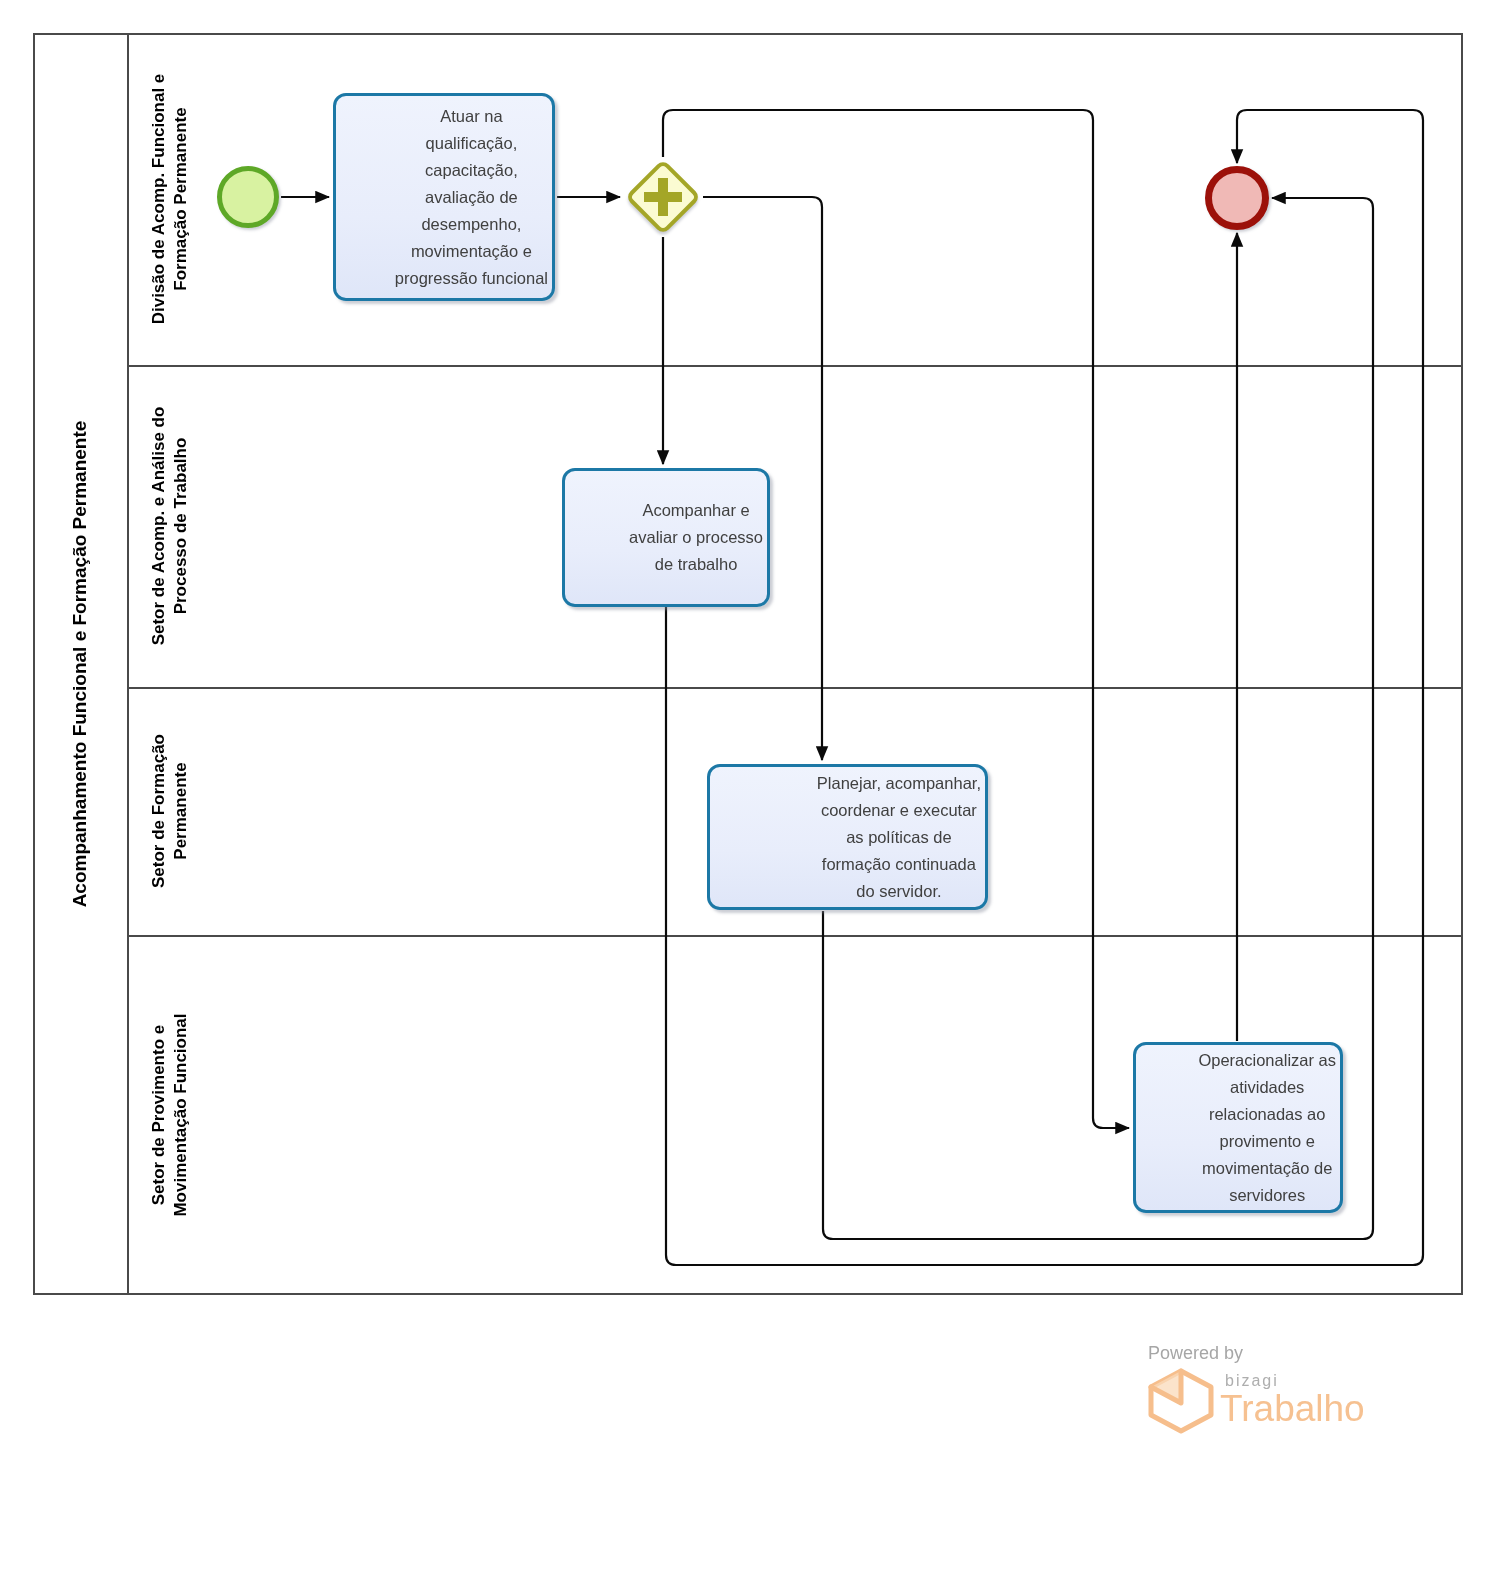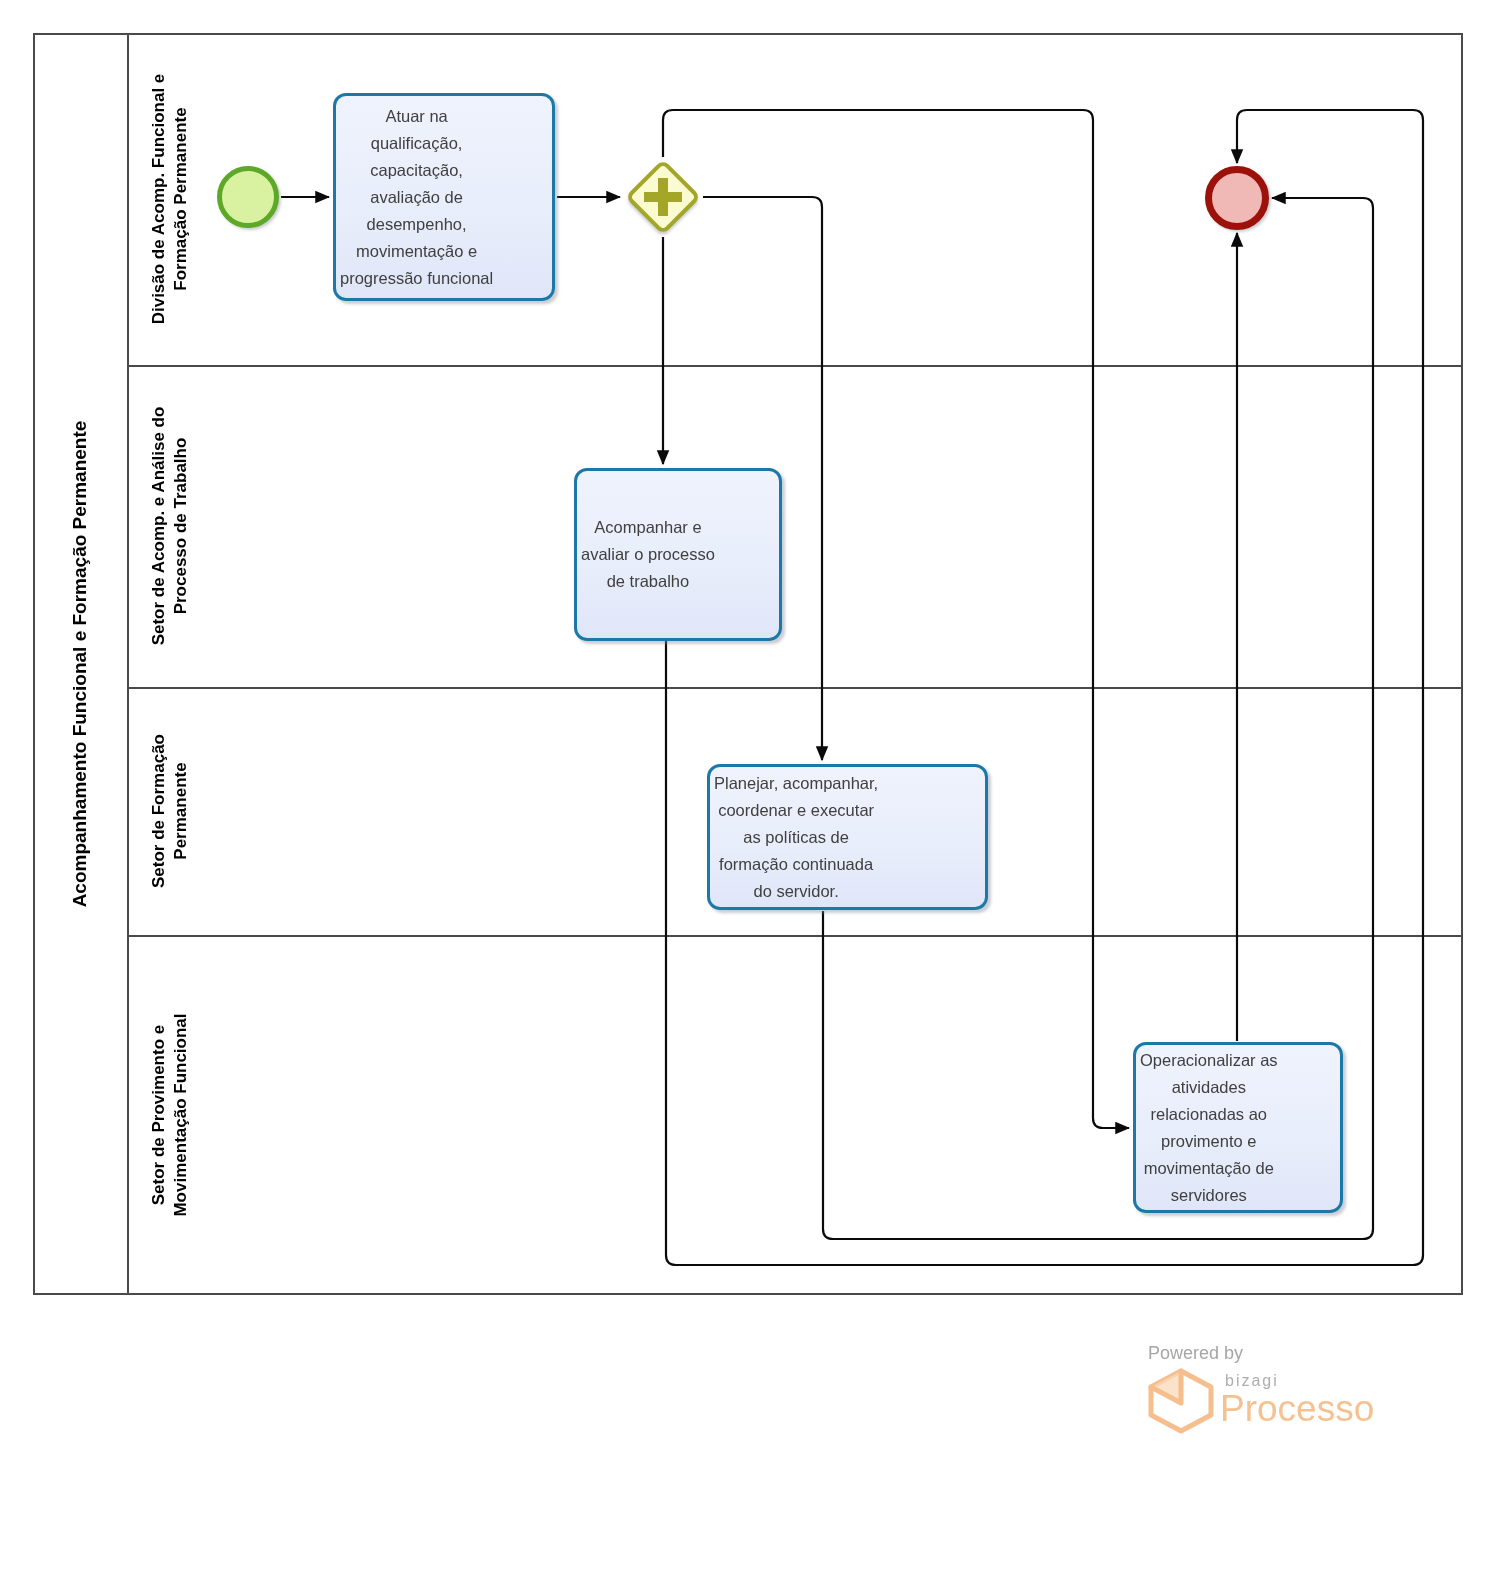--- a/index.html
+++ b/index.html
@@ -31,21 +31,21 @@
   .lane-label-box{left:127px;width:86px;}
   .lane-label-box .v-label{font-size:17px;line-height:22px;}
   
   .flows{position:absolute;left:0;top:0;z-index:3;pointer-events:none;}
   
   .task{
     position:absolute;z-index:4;box-sizing:border-box;
     border:3px solid #1c78a6;border-radius:13px;
     background:linear-gradient(180deg,#eff3fd 0%,#e8edfb 60%,#dfe6f8 100%);
     box-shadow:3px 3px 3px rgba(140,145,160,0.45);
-    display:flex;align-items:center;justify-content:flex-start;
+    display:flex;align-items:center;justify-content:flex-end;
   }
   .task-text{
     text-align:center;color:#404040;font-size:16.5px;line-height:27px;padding:0 4px;
   }
   .event{position:absolute;z-index:4;border-radius:50%;box-sizing:border-box;
     box-shadow:2px 2px 3px rgba(140,145,160,0.45);}
   .start-event{
     left:217px;top:166px;width:62px;height:62px;
     border:5px solid #5ea827;background:#d8f2a1;
   }
@@ -129,21 +129,21 @@
   <div class="event start-event"></div>
 
   <div class="task" style="left:333px;top:93px;width:222px;height:208px">
     <div class="task-text">Atuar na<br>qualificação,<br>capacitação,<br>avaliação de<br>desempenho,<br>movimentação e<br>progressão funcional</div>
   </div>
 
   <div class="gateway">
     <div class="plus"></div>
   </div>
 
-  <div class="task" style="left:574px;top:468px;width:208px;height:173px">
+  <div class="task" style="left:562px;top:468px;width:208px;height:139px">
     <div class="task-text">Acompanhar e<br>avaliar o processo<br>de trabalho</div>
   </div>
 
   <div class="task" style="left:707px;top:764px;width:281px;height:146px">
     <div class="task-text">Planejar, acompanhar,<br>coordenar e executar<br>as políticas de<br>formação continuada<br>do servidor.</div>
   </div>
 
   <div class="task" style="left:1133px;top:1042px;width:210px;height:171px">
     <div class="task-text">Operacionalizar as<br>atividades<br>relacionadas ao<br>provimento e<br>movimentação de<br>servidores</div>
   </div>
@@ -151,16 +151,16 @@
   <div class="event end-event"></div>
 
   <div class="brand">
     <div class="powered-by">Powered by</div>
     <svg class="brand-cube" width="72" height="66" viewBox="0 0 72 66">
       <polygon points="36,3 66,19 66,47 36,63 6,47 6,19" fill="none" stroke="#f6be8c" stroke-width="5" stroke-linejoin="round"></polygon>
       <path d="M6,19 L36,35 L36,3 Z" fill="#f9d9b9" opacity="0.75"></path>
       <path d="M6,19 L36,35 L36,3" fill="none" stroke="#f6be8c" stroke-width="5" stroke-linejoin="round" stroke-linecap="round"></path>
     </svg>
     <div class="brand-name">bizagi</div>
-    <div class="brand-product">Processo</div>
+    <div class="brand-product">Trabalho</div>
   </div>
 
 </div>
 
 </body></html>

